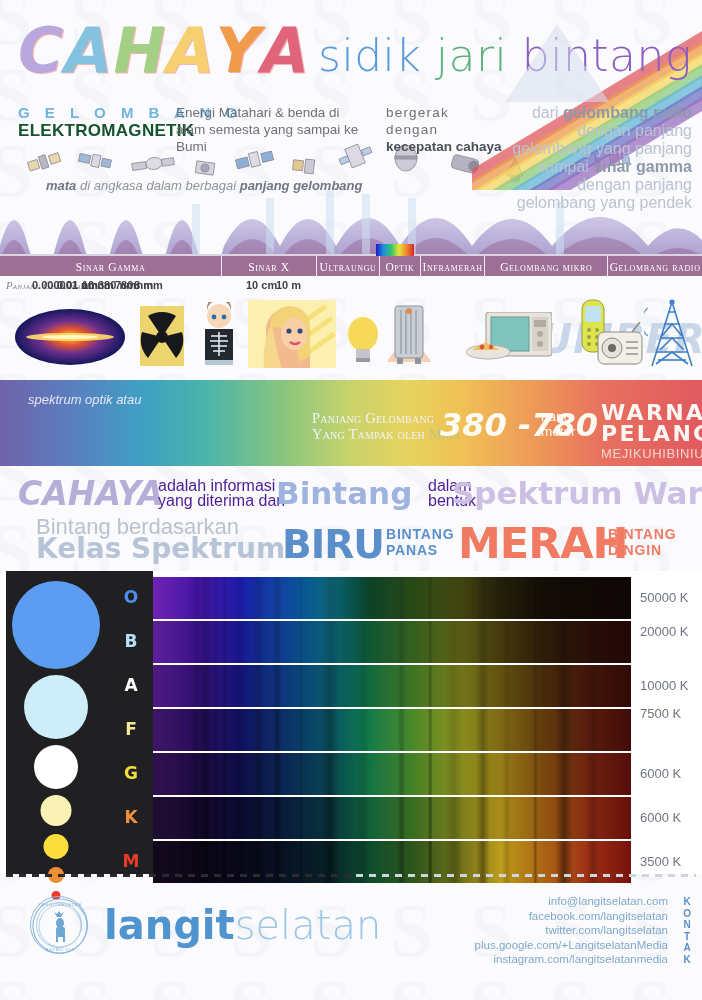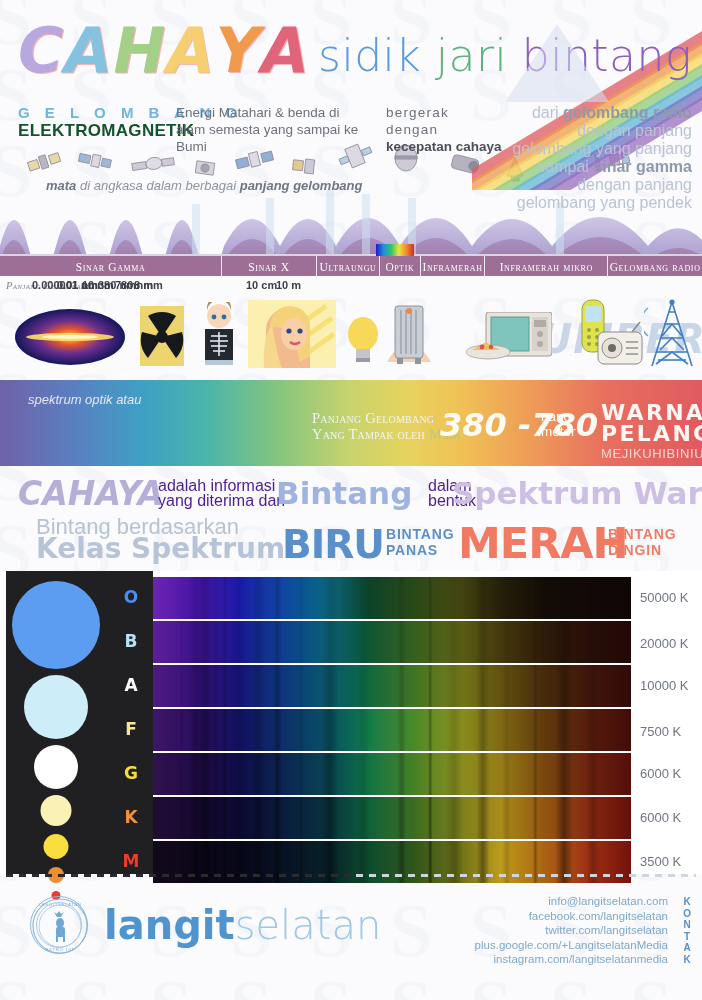--- a/index.html
+++ b/index.html
@@ -473,21 +473,21 @@
           </g>
       </g>
     </svg>
 
     <div class="bandbar" style="position:absolute;left:0;bottom:0;width:702px;" id="bandBar">
         <div class="bseg" style="left:0%;width:31.5%">Sinar Gamma</div>
         <div class="bseg" style="left:31.5%;width:13.5%">Sinar X</div>
         <div class="bseg" style="left:45%;width:9%">Ultraungu</div>
         <div class="bseg" style="left:54%;width:5.8%">Optik</div>
         <div class="bseg" style="left:59.8%;width:9.2%">Inframerah</div>
-        <div class="bseg" style="left:69%;width:17.5%">Inframerah mikro</div>
+        <div class="bseg" style="left:69%;width:17.5%">Gelombang mikro</div>
         <div class="bseg" style="left:86.5%;width:13.5%">Gelombang radio</div>
         <div style="position:absolute;left:53.5%;top:-12px;width:5.5%;height:12px;background:linear-gradient(90deg,#1c1cc8,#1f8fe0,#2fc46a,#e8e43c,#ef8a2c,#d42b2b)"></div>
       </div>
   </div>
 
   <div class="wlrow" id="wlRow">
     <span class="wl-lab">Panjang Gelombang</span>
   <span class="wl" style="left: 32px;">0.000001 nm</span>
       <span class="wl" style="left: 57px;">0.01 nm</span>
       <span class="wl" style="left: 82px;">10 nm</span>
@@ -691,25 +691,25 @@
           <div class="spec-strip" style="background-image:linear-gradient(90deg,transparent 5.5%, rgba(0,0,0,0.13) 6%, transparent 6.5%),linear-gradient(90deg,transparent 7.15%, rgba(0,0,0,0.27) 9%, transparent 10.85%),linear-gradient(90deg,transparent 9.6%, rgba(0,0,0,0.41) 11%, transparent 12.4%),linear-gradient(90deg,transparent 12.05%, rgba(0,0,0,0.20) 13%, transparent 13.95%),linear-gradient(90deg,transparent 14.5%, rgba(0,0,0,0.34) 15%, transparent 15.5%),linear-gradient(90deg,transparent 16.15%, rgba(0,0,0,0.13) 18%, transparent 19.85%),linear-gradient(90deg,transparent 20.6%, rgba(0,0,0,0.27) 22%, transparent 23.4%),linear-gradient(90deg,transparent 25.05%, rgba(0,0,0,0.41) 26%, transparent 26.95%),linear-gradient(90deg,transparent 30.5%, rgba(0,0,0,0.20) 31%, transparent 31.5%),linear-gradient(90deg,transparent 35.15%, rgba(0,0,0,0.34) 37%, transparent 38.85%),linear-gradient(90deg,transparent 42.6%, rgba(0,0,0,0.13) 44%, transparent 45.4%),linear-gradient(90deg,transparent 51.05%, rgba(0,0,0,0.27) 52%, transparent 52.95%),linear-gradient(90deg,transparent 57.5%, rgba(0,0,0,0.41) 58%, transparent 58.5%),linear-gradient(90deg,transparent 61.15%, rgba(0,0,0,0.20) 63%, transparent 64.85%),linear-gradient(90deg,transparent 67.6%, rgba(0,0,0,0.34) 69%, transparent 70.4%),linear-gradient(90deg,transparent 73.05%, rgba(0,0,0,0.13) 74%, transparent 74.95%),linear-gradient(90deg,transparent 79.5%, rgba(0,0,0,0.27) 80%, transparent 80.5%),linear-gradient(90deg,transparent 84.15%, rgba(0,0,0,0.41) 86%, transparent 87.85%),linear-gradient(90deg,transparent 90.6%, rgba(0,0,0,0.20) 92%, transparent 93.4%)"></div>
         </div>
         <div class="spec-row" style="top: 270px; height: 41.5px;">
           <div class="spec-strip" style="background:linear-gradient(90deg,color-mix(in srgb, #8a2be2 10%, #050505) 0.0%,color-mix(in srgb, #5a18d8 10%, #050505) 9.1%,color-mix(in srgb, #2222e8 9%, #050505) 18.2%,color-mix(in srgb, #1560e0 14%, #050505) 27.3%,color-mix(in srgb, #12a0c8 18%, #050505) 36.4%,color-mix(in srgb, #19c06a 39%, #050505) 45.5%,color-mix(in srgb, #6fd43a 39%, #050505) 54.5%,color-mix(in srgb, #c8d22a 51%, #050505) 63.6%,color-mix(in srgb, #e8c020 81%, #050505) 72.7%,color-mix(in srgb, #ee8a18 71%, #050505) 81.8%,color-mix(in srgb, #e8451c 68%, #050505) 90.9%,color-mix(in srgb, #c01810 61%, #050505) 100.0%)"></div>
           <div class="spec-strip" style="background-image:linear-gradient(90deg,transparent 5.5%, rgba(0,0,0,0.14) 6%, transparent 6.5%),linear-gradient(90deg,transparent 7.15%, rgba(0,0,0,0.30) 9%, transparent 10.85%),linear-gradient(90deg,transparent 9.6%, rgba(0,0,0,0.46) 11%, transparent 12.4%),linear-gradient(90deg,transparent 12.05%, rgba(0,0,0,0.22) 13%, transparent 13.95%),linear-gradient(90deg,transparent 14.5%, rgba(0,0,0,0.38) 15%, transparent 15.5%),linear-gradient(90deg,transparent 16.15%, rgba(0,0,0,0.14) 18%, transparent 19.85%),linear-gradient(90deg,transparent 20.6%, rgba(0,0,0,0.30) 22%, transparent 23.4%),linear-gradient(90deg,transparent 25.05%, rgba(0,0,0,0.46) 26%, transparent 26.95%),linear-gradient(90deg,transparent 30.5%, rgba(0,0,0,0.22) 31%, transparent 31.5%),linear-gradient(90deg,transparent 35.15%, rgba(0,0,0,0.38) 37%, transparent 38.85%),linear-gradient(90deg,transparent 42.6%, rgba(0,0,0,0.14) 44%, transparent 45.4%),linear-gradient(90deg,transparent 51.05%, rgba(0,0,0,0.30) 52%, transparent 52.95%),linear-gradient(90deg,transparent 57.5%, rgba(0,0,0,0.46) 58%, transparent 58.5%),linear-gradient(90deg,transparent 61.15%, rgba(0,0,0,0.22) 63%, transparent 64.85%),linear-gradient(90deg,transparent 67.6%, rgba(0,0,0,0.38) 69%, transparent 70.4%),linear-gradient(90deg,transparent 73.05%, rgba(0,0,0,0.14) 74%, transparent 74.95%),linear-gradient(90deg,transparent 79.5%, rgba(0,0,0,0.30) 80%, transparent 80.5%),linear-gradient(90deg,transparent 84.15%, rgba(0,0,0,0.46) 86%, transparent 87.85%),linear-gradient(90deg,transparent 90.6%, rgba(0,0,0,0.22) 92%, transparent 93.4%)"></div>
         </div>
       </div>
   <div class="cls-letter" style="top: 15.75px; color: rgb(74, 143, 240);">O</div>
       <div class="temp-lab" style="top: 18.75px;">50000 K</div>
       <div class="cls-letter" style="top: 59.75px; color: rgb(181, 226, 245);">B</div>
-      <div class="temp-lab" style="top: 65px; text-align: center;">20000 K</div>
+      <div class="temp-lab" style="top: 53px; text-align: center;">20000 K</div>
       <div class="cls-letter" style="top: 103.75px; color: rgb(255, 255, 255);">A</div>
       <div class="temp-lab" style="top: 106.75px;">10000 K</div>
       <div class="cls-letter" style="top: 147.75px; color: rgb(245, 231, 154);">F</div>
-      <div class="temp-lab" style="top: 153px; text-align: right;">7500 K</div>
+      <div class="temp-lab" style="top: 135px; text-align: right;">7500 K</div>
       <div class="cls-letter" style="top: 191.75px; color: rgb(245, 221, 60);">G</div>
       <div class="temp-lab" style="top: 194.75px;">6000 K</div>
       <div class="cls-letter" style="top: 235.75px; color: rgb(240, 145, 60);">K</div>
       <div class="temp-lab" style="top: 238.75px;">6000 K</div>
       <div class="cls-letter" style="top: 279.75px; color: rgb(238, 60, 42);">M</div>
       <div class="temp-lab" style="top: 282.75px;">3500 K</div>
     </div>
 
   <div class="footer">
     <div class="dashline" style="width:350px;"></div>

